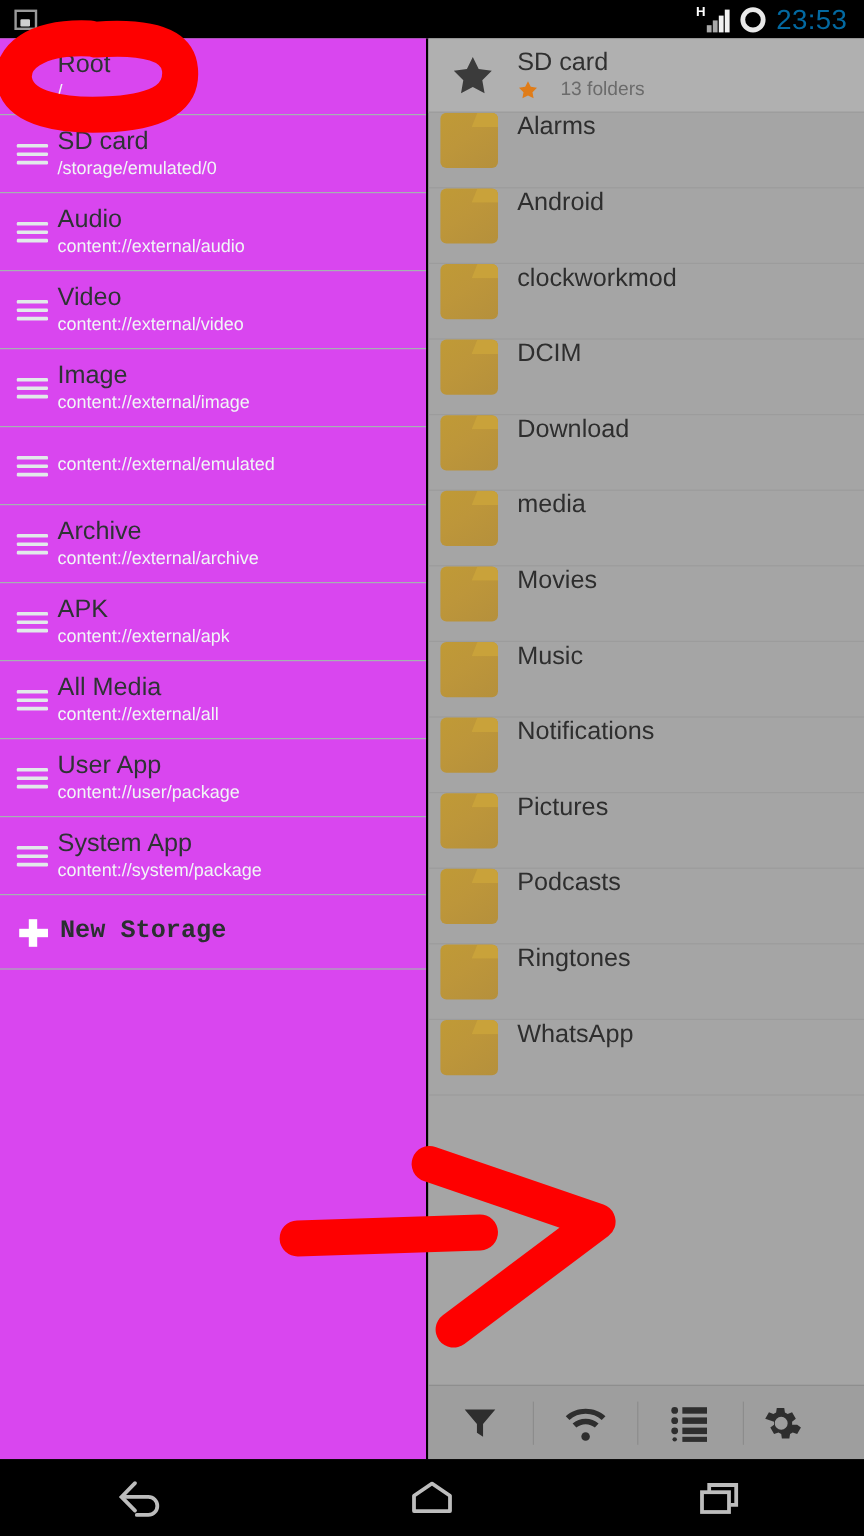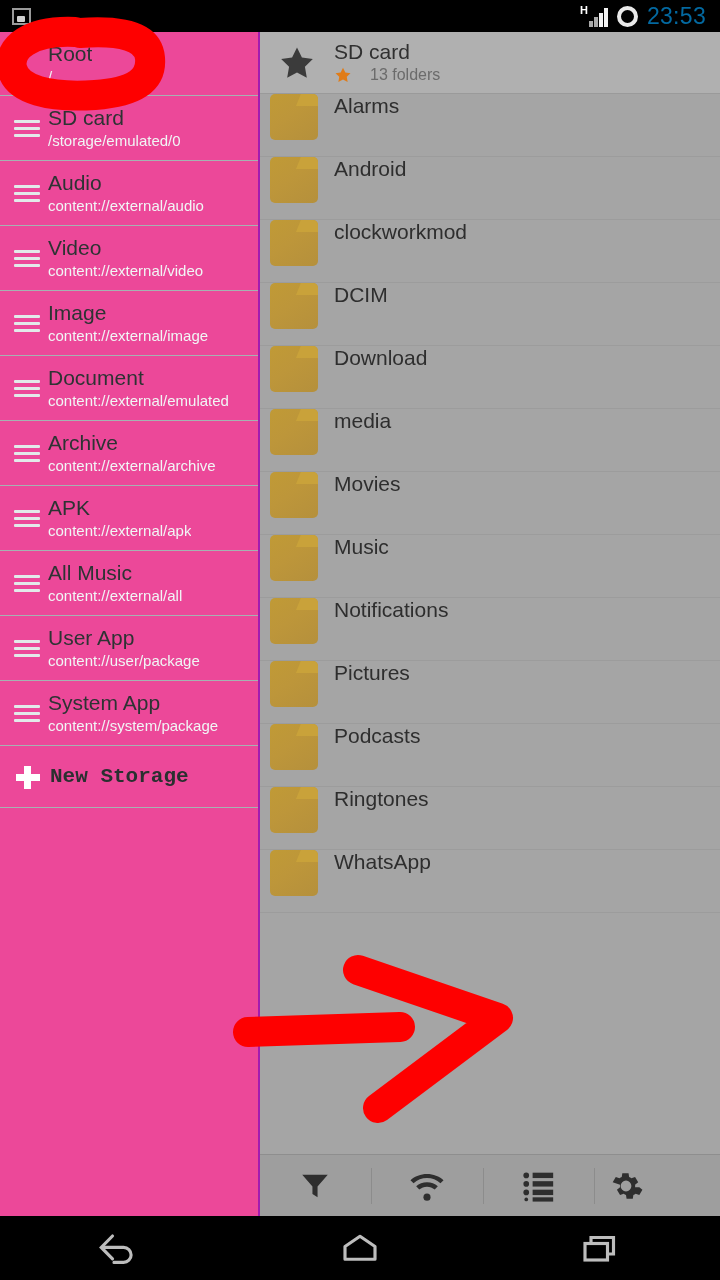--- a/index.html
+++ b/index.html
@@ -58,23 +58,23 @@
   
   #app {
     position: absolute; left: 0; top: 32px;
     width: 720px; height: 1184px;
     display: flex;
     background: #a5a5a5;
   }
 
   
   #sidebar {
-    width: 260px; height: 100%;
-    background: #ec4899;
-    border-right: 2px solid #a21caf;
+    width: 357px; height: 100%;
+    background: #d946ef;
+    border-right: 2px solid #000000;
     overflow: hidden;
     position: relative;
   }
   .side-item {
     height: 65px;
     border-bottom: 1px solid #a6b2b2;
     display: flex; align-items: center;
     padding-left: 10px;
     position: relative;
   }
@@ -294,21 +294,20 @@
         </div>
       </div>
 
       <div class="side-item">
         <div class="drag-handle">
             <span></span>
             <span></span>
             <span></span>
           </div>
         <div class="side-text">
-          <div class="side-title">Document</div>
           <div class="side-sub">content://external/emulated</div>
         </div>
       </div>
 
       <div class="side-item">
         <div class="drag-handle">
             <span></span>
             <span></span>
             <span></span>
           </div>
@@ -330,21 +329,21 @@
         </div>
       </div>
 
       <div class="side-item">
         <div class="drag-handle">
             <span></span>
             <span></span>
             <span></span>
           </div>
         <div class="side-text">
-          <div class="side-title">All Music</div>
+          <div class="side-title">All Media</div>
           <div class="side-sub">content://external/all</div>
         </div>
       </div>
 
       <div class="side-item">
         <div class="drag-handle">
             <span></span>
             <span></span>
             <span></span>
           </div>

